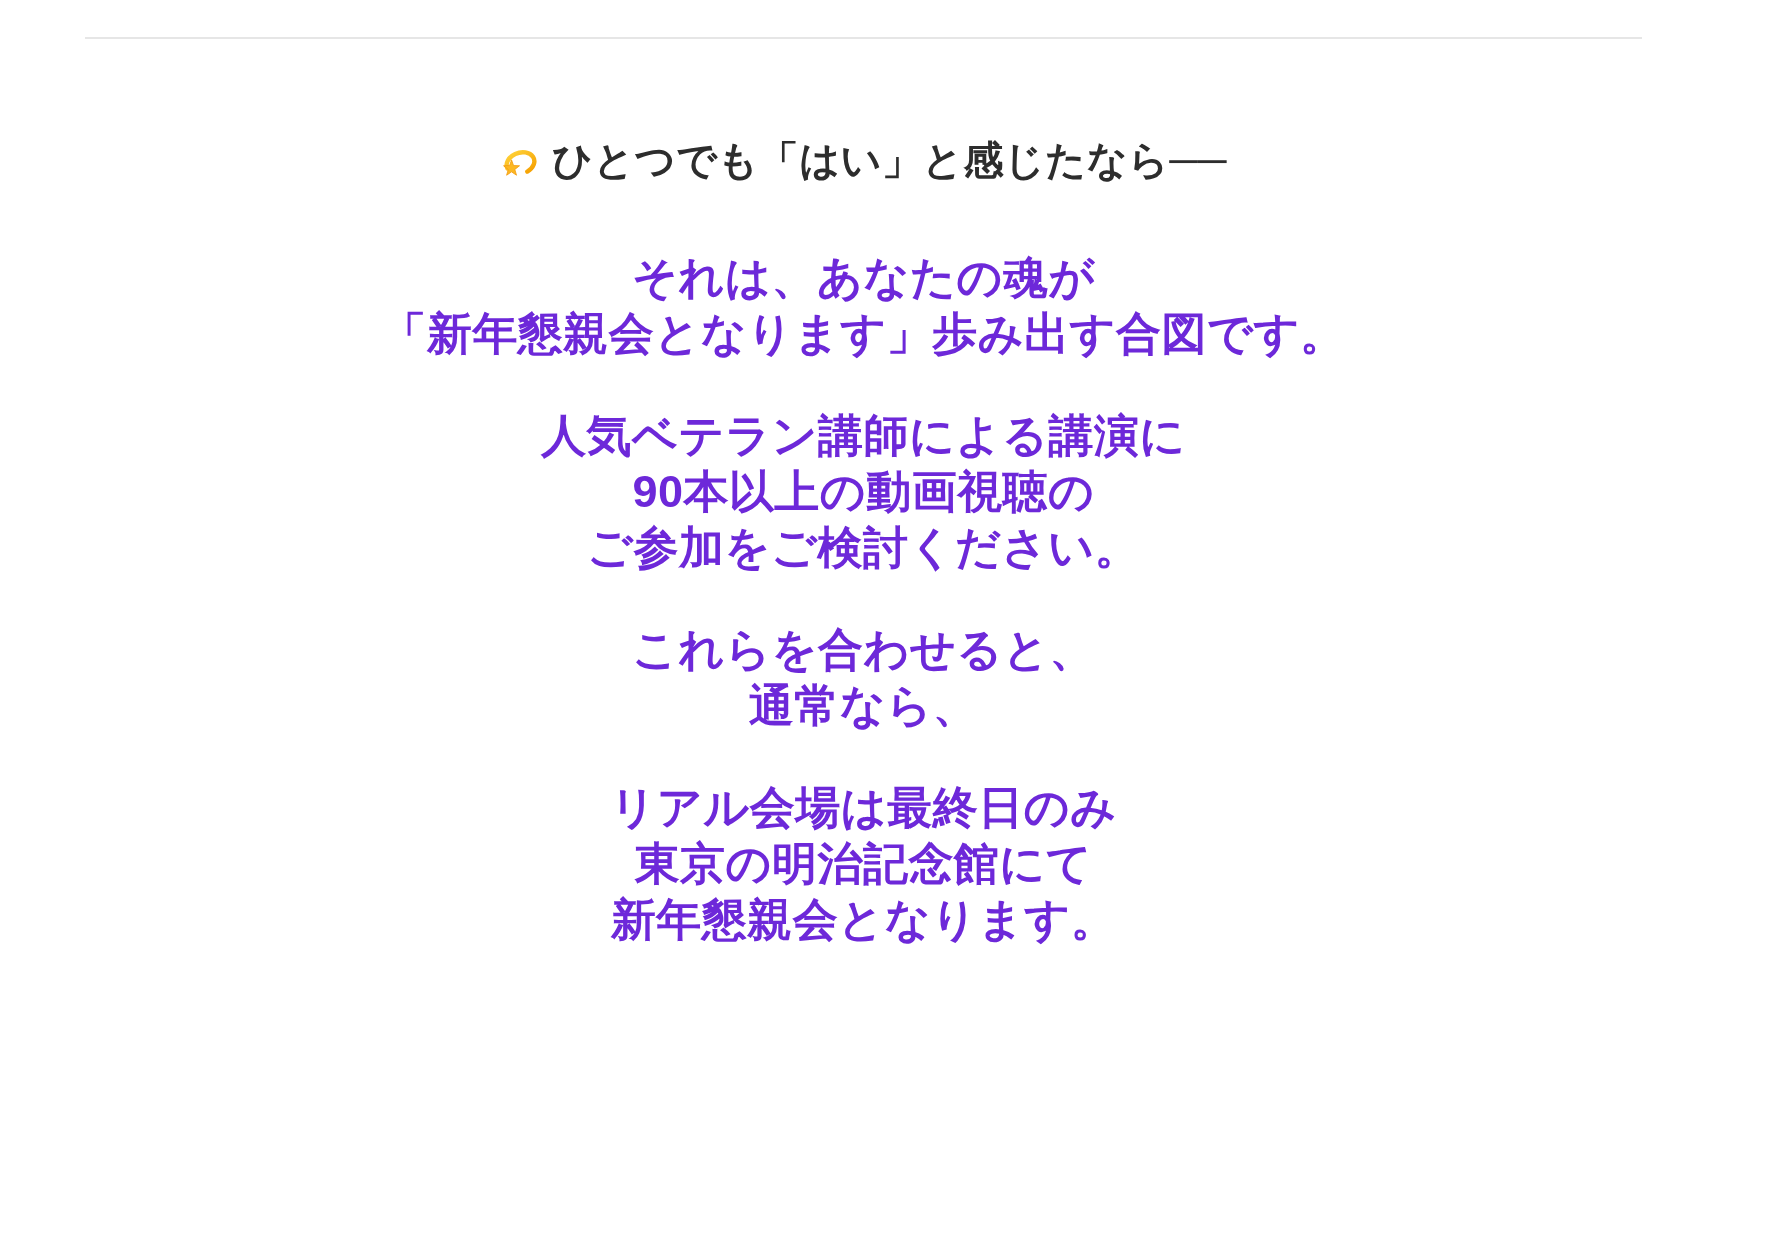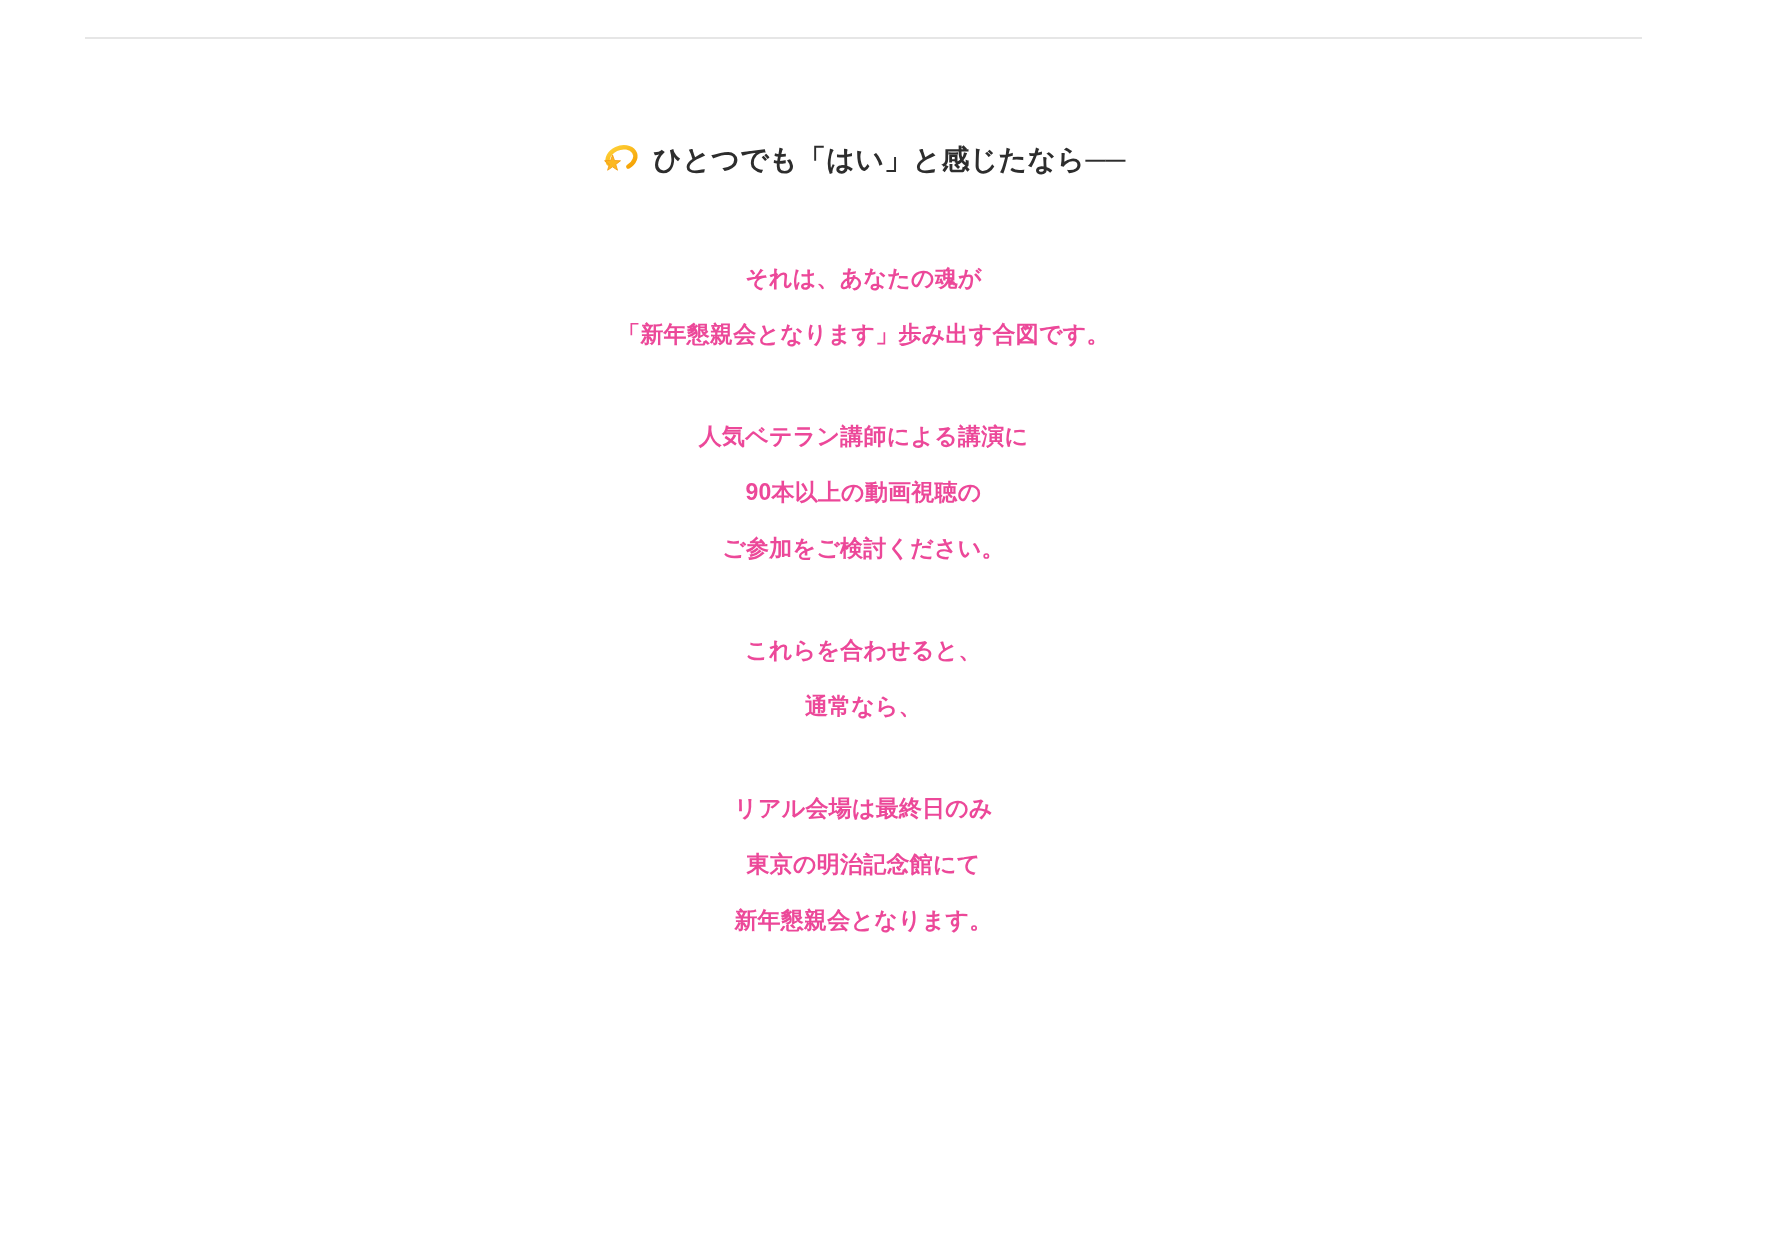--- a/index.html
+++ b/index.html
@@ -18,39 +18,39 @@
     height: 2px;
     background: #e6e6e6;
     margin: 37px 146px 0 85px;
   }
   .content {
     margin: 0 146px 0 85px;
     text-align: center;
   }
   .intro-heading {
     margin: 91px 0 60px 0;
-    font-size: 28px;
+    font-size: 40px;
     line-height: 60px;
     font-weight: 700;
     color: #2d2d2d;
     letter-spacing: 0.01em;
   }
   .dizzy-icon {
     display: inline-block;
     width: 42px;
     height: 42px;
     vertical-align: -7px;
     margin-right: 10px;
   }
   .para {
     margin: 46px 0;
-    font-size: 23px;
+    font-size: 45px;
     line-height: 56px;
     font-weight: 700;
-    color: #ec4899;
+    color: #6d28d9;
     letter-spacing: 0.01em;
   }
   .line {
     display: block;
   }
 </style>
 </head>
 <body>
 
 <div class="top-divider"></div>

